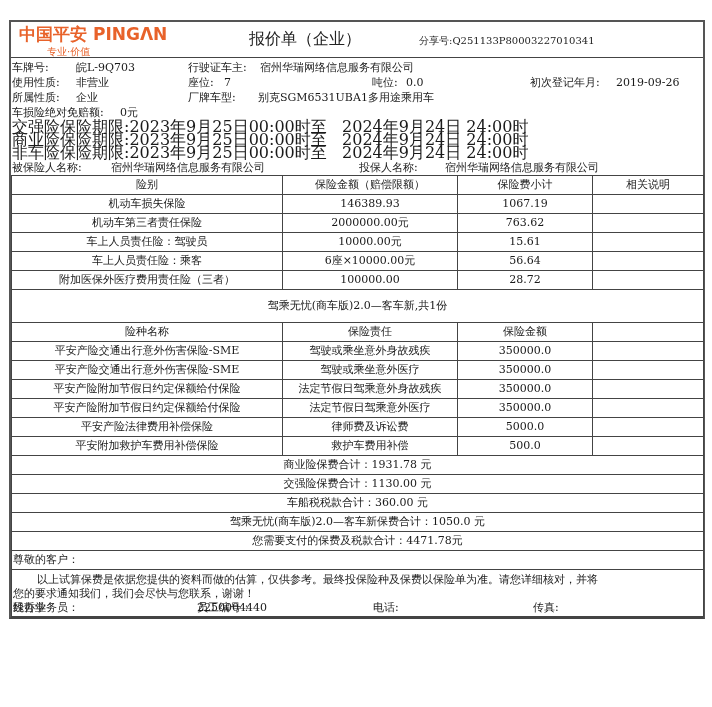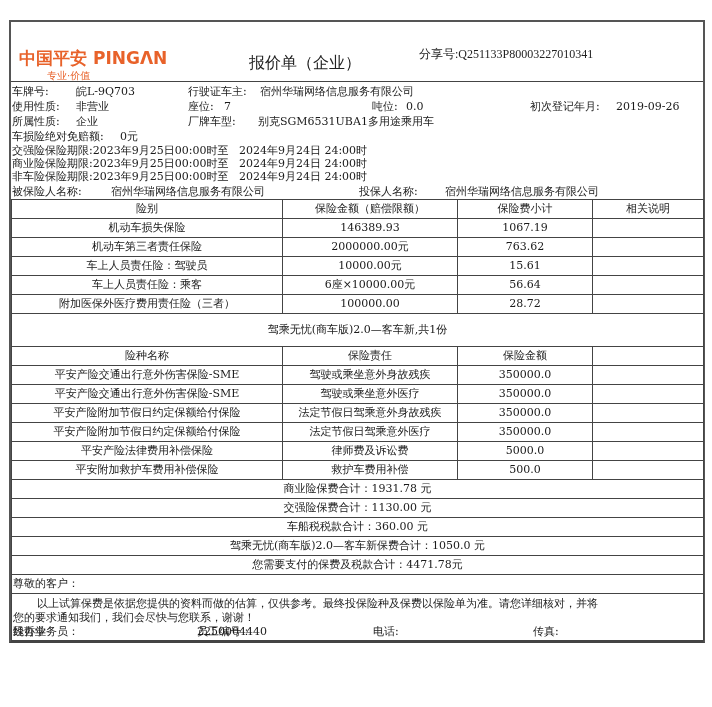--- a/index.html
+++ b/index.html
@@ -1,29 +1,29 @@
 <!DOCTYPE html>
 <html><head>
 <meta charset="utf-8">
 <style>
   html, body { margin:0; padding:0; background:#ffffff; }
   body { width:712px; height:707px; position:relative; overflow:hidden;
          font-family:"DejaVu Serif","Liberation Serif",serif; color:#1a1a1a; }
   .sheet { position:absolute; left:9px; top:20px; width:692px; border:2px solid #555; border-bottom:2px solid #444; box-sizing:content-box; }
-  .hdr { height:35px; position:relative; border-bottom:1.5px solid #444;margin-top:24px; }
+  .hdr { height:35px; position:relative; border-bottom:1.5px solid #444; }
   .logo { position:absolute; left:8px; top:3px; }
   .logo-main { font-family:"DejaVu Sans","Liberation Sans",sans-serif; font-weight:bold; font-size:17px; color:#e8622a; letter-spacing:0px; line-height:19px; white-space:nowrap; }
   .logo-main .a-tri { color:#e8622a; }
   .logo-sub { font-family:"DejaVu Sans","Liberation Sans",sans-serif; font-size:10px; color:#e8622a; margin-left:28px; margin-top:1px; }
   .title { position:absolute; left:238px; top:7px; font-size:16px; color:#222; }
-  .share { position:absolute; left:408px; top:0; font-size:12px; color:#222;font-family:Liberation Serif, serif; }
+  .share { position:absolute; left:408px; top:12px; font-size:10px; color:#222; }
   .info { font-size:11px; line-height:15px; padding:2px 2px 0 1px; position:relative; }
   .info .row { position:relative; height:15px; white-space:nowrap; }
   .info .row span { position:absolute; top:0; }
-  .dates { font-size:11px; line-height:13px; padding:0 1px; }
+  .dates { font-size:16px; line-height:13px; padding:0 1px; }
   .dates .row { height:13px; white-space:nowrap; }
   .names { height:16px; position:relative; font-size:11px; white-space:nowrap; }
   .names span { position:absolute; top:1px; }
   table { border-collapse:collapse; width:100%; table-layout:fixed; font-size:11px; }
   td { border:1.5px solid #444; text-align:center; padding:0; height:17px; line-height:17px; white-space:nowrap; overflow:hidden; }
   table tr:first-child td { border-top:1.5px solid #444; }
   td.l { text-align:left; padding-left:1px; }
   .tall td { height:28px; line-height:32px; }
   .row19 td { height:18px; line-height:18px; }
   .para { font-size:11px; line-height:14px; text-align:left; white-space:normal; padding:3px 1px 1px 1px; }

